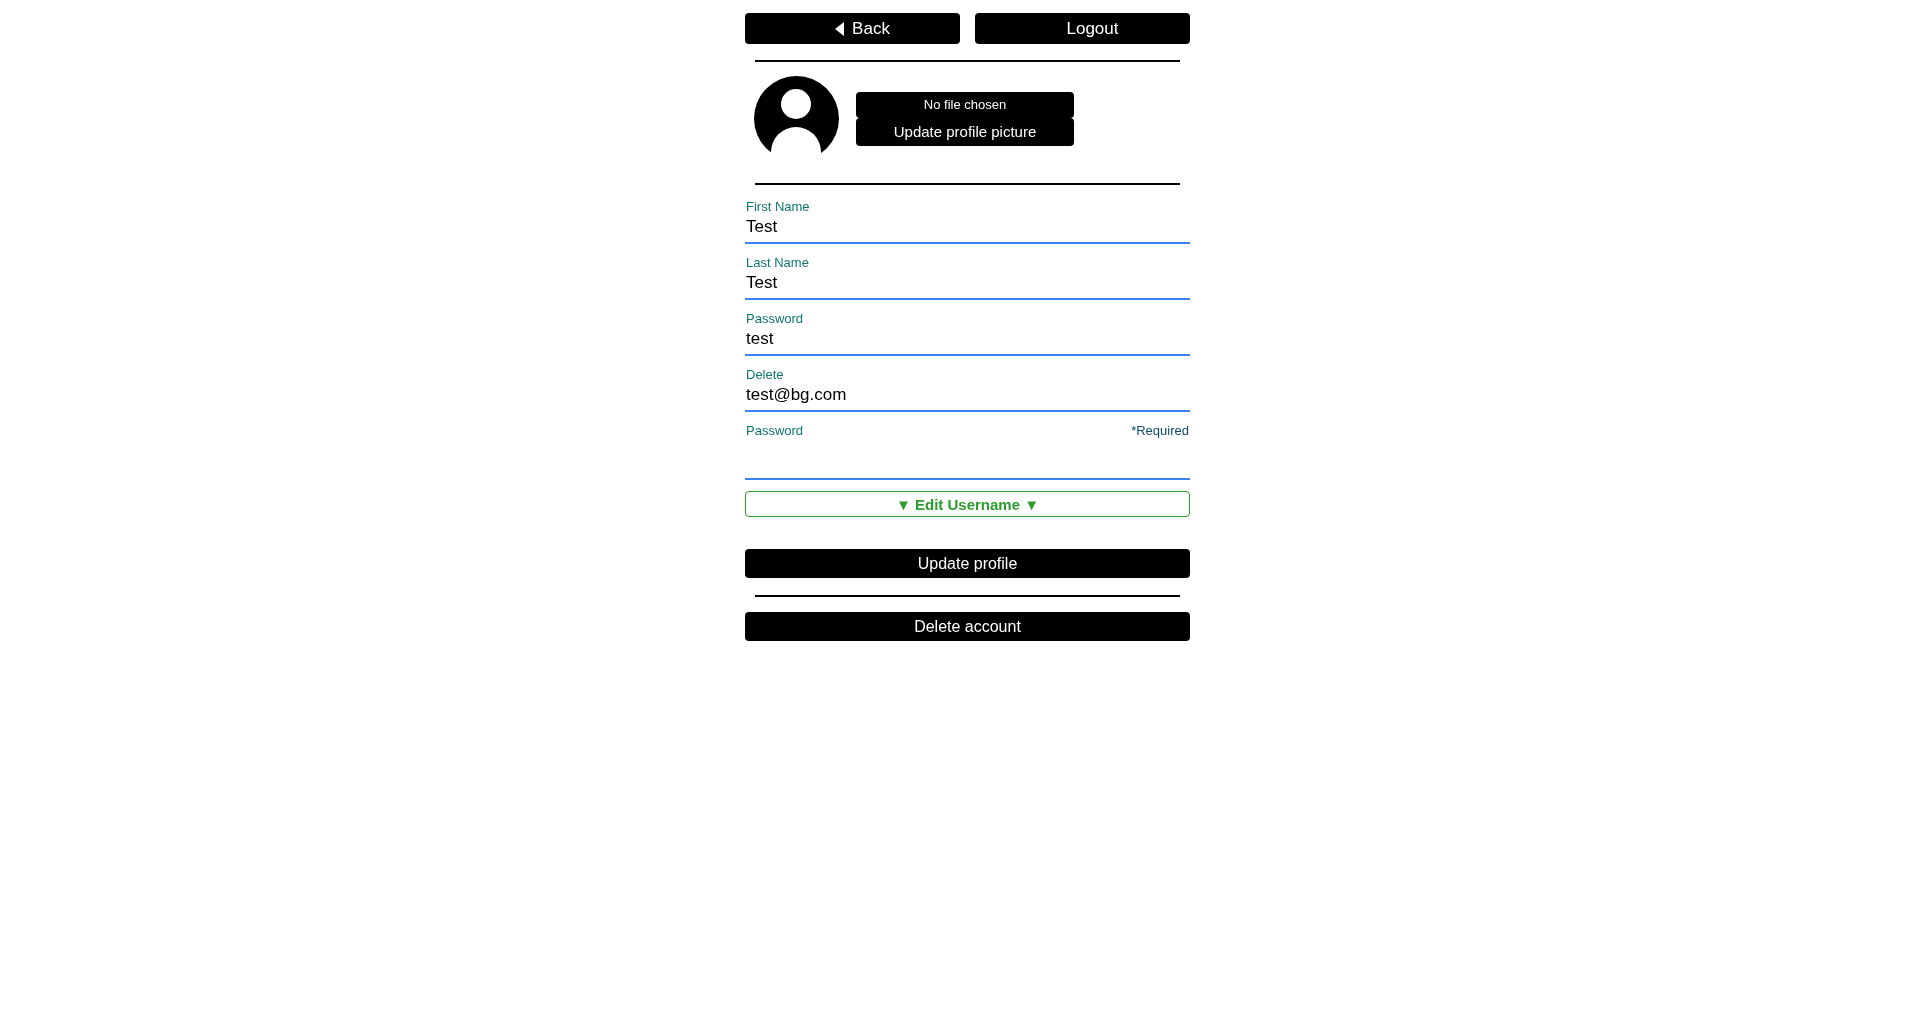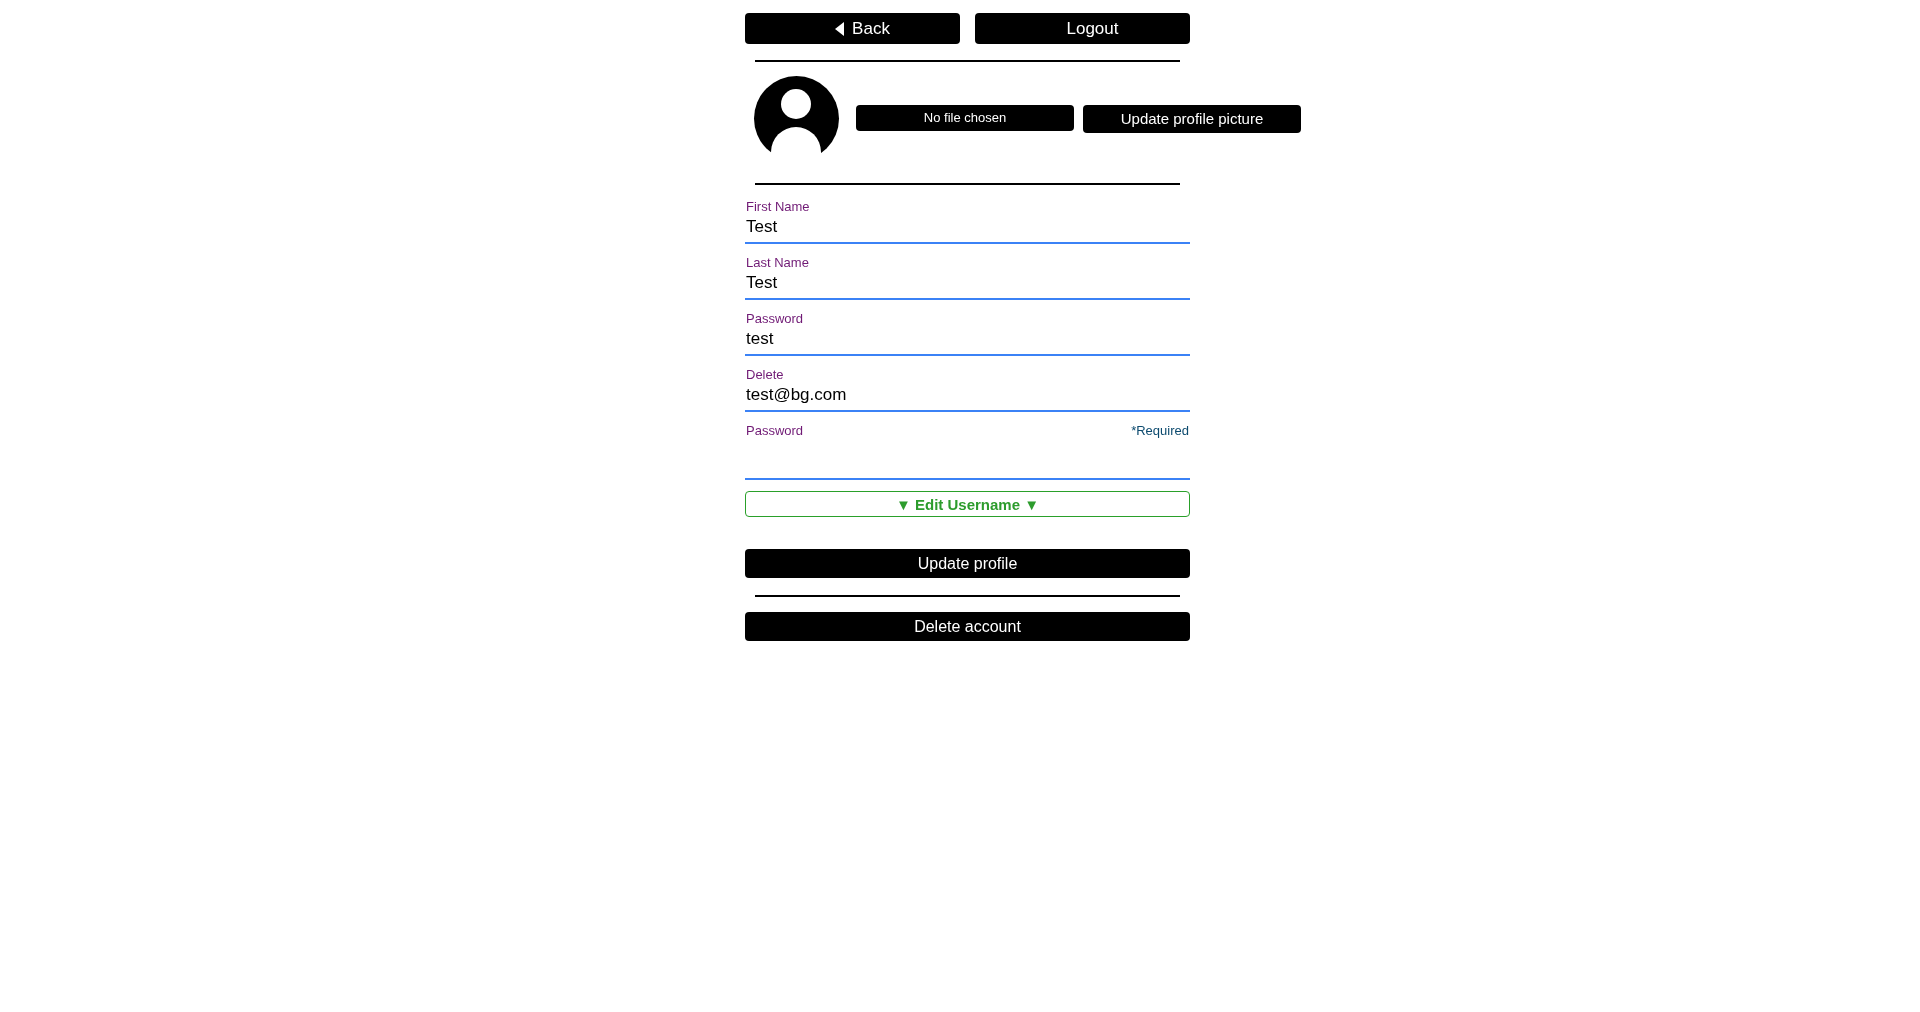--- a/index.html
+++ b/index.html
@@ -82,37 +82,37 @@
   .avatar .body {
     position: absolute;
     width: 50px; height: 34px;
     border-radius: 25px 25px 0 0;
     background: #ffffff;
     left: 17px; top: 51px;
   }
   .avatar-actions {
     margin-left: 17px;
     display: flex;
-    gap: 9px;
+    flex-direction: column;
   }
   #no-file-btn { width: 218px; height: 26px; line-height: 26px; font-size: 13px; }
   #update-picture-btn { width: 218px; height: 28px; line-height: 28px; font-size: 15px; }
 
   .hr2 {
     border: none;
     border-top: 2px solid #000000;
     margin: 22px 10px 0 10px;
   }
 
   
   .fields { margin-top: 14px; }
   .field { margin-bottom: 11px; }
   .field-label {
     display: block;
-    color: #701a75;
+    color: #0f766e;
     font-size: 13px;
     line-height: 16px;
     padding-left: 1px;
   }
   .field-row {
     display: flex;
     align-items: baseline;
     justify-content: space-between;
   }
   .required {

